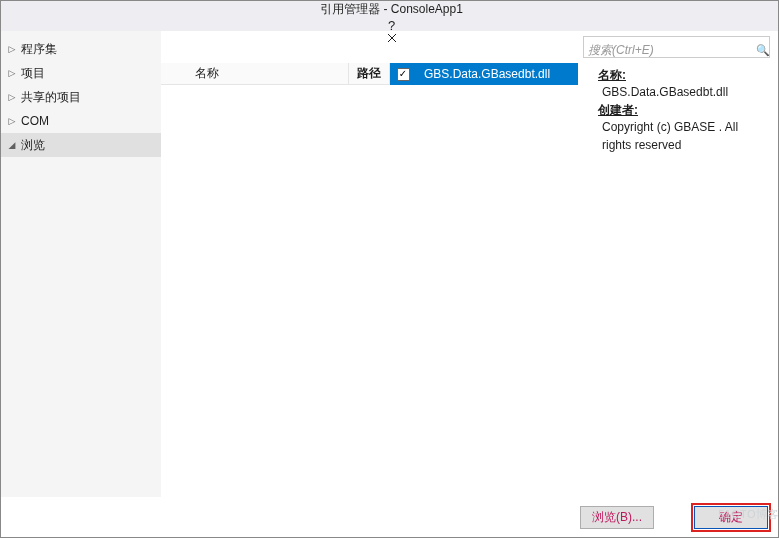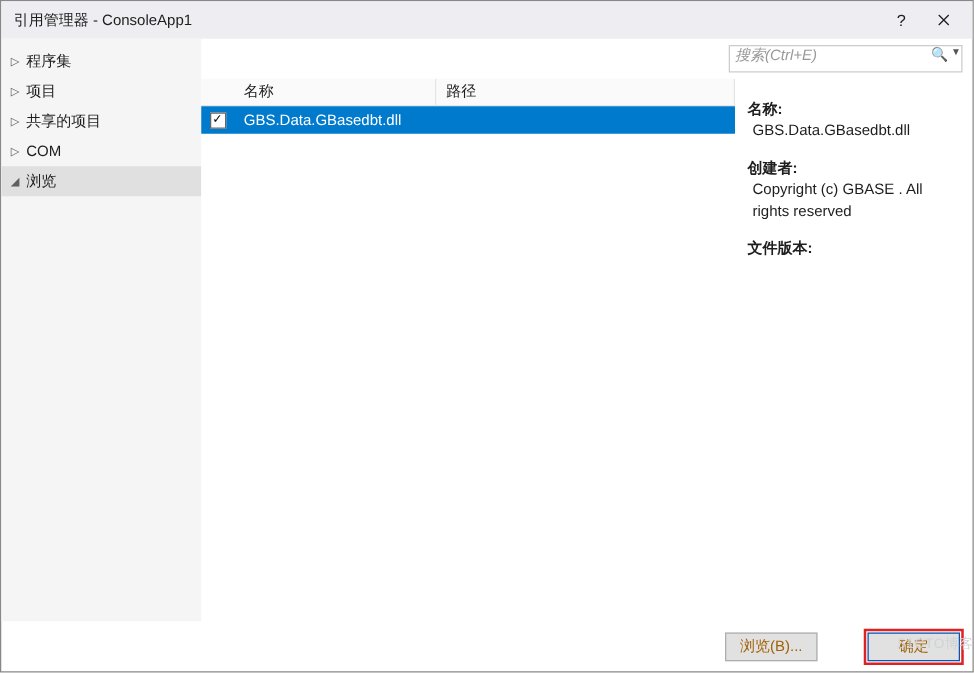--- a/index.html
+++ b/index.html
@@ -1,61 +1,61 @@
 <!DOCTYPE html>
 <html><head>
 <meta charset="utf-8">
 <style>
 * { box-sizing: border-box; margin: 0; padding: 0; font-family: "Microsoft YaHei", Tahoma, sans-serif; font-size: 12px; }
 body { width: 779px; height: 538px; background: #fff; color: #1e1e1e; border: 1px solid #888; display: flex; flex-direction: column; }
 
-.titlebar { height: 30px; display: flex; align-items: center; padding: 0 6px 0 10px; background: #eeeef2; }
+.titlebar { height: 30px; display: flex; align-items: center; padding: 0 6px 0 10px; background: #eeeef2; flex-direction: column; }
 .titlebar .title { flex: 1; font-size: 12px; color: #1e1e1e; }
 .titlebar .btn { width: 34px; height: 26px; display: flex; align-items: center; justify-content: center; color: #1e1e1e; cursor: default; }
 .titlebar .btn.help { font-size: 13px; }
 .titlebar .btn.close svg { width: 10px; height: 10px; }
 
 .body { flex: 1; display: flex; min-height: 0; }
 
 .sidebar { width: 160px; background: #f5f5f5; padding-top: 6px; overflow: hidden; }
 .side-item { height: 24px; display: flex; align-items: center; padding-left: 6px; cursor: default; color: #1e1e1e; }
 .side-item .caret { width: 10px; display: inline-block; text-align: center; font-size: 9px; color: #606060; margin-right: 4px;}
 .side-item.expanded { background: #e0e0e0; }
 .side-sub { height: 24px; display: flex; align-items: center; padding-left: 30px; cursor: default; color: #1e1e1e; }
 
 .main { flex: 1; display: flex; flex-direction: column; min-width: 0; }
 .search-row { height: 32px; display: flex; align-items: center; justify-content: flex-end; padding: 4px 8px; }
-.search-box { width: 187px; height: 22px; border: 1px solid #ccc; display: flex; align-items: flex-start; padding: 0 4px; background: #fff; }
+.search-box { width: 187px; height: 22px; border: 1px solid #ccc; display: flex; align-items: flex-end; padding: 0 4px; background: #fff; gap: 11px; }
 .search-box input { flex: 1; border: none; outline: none; font-size: 12px; color: #555; background: transparent; }
 .search-box input::placeholder { color: #999; font-style: italic; }
 .search-box .mag { color: #555; font-size: 11px; margin-left: 2px; }
 .search-box .dd { color: #555; font-size: 8px; margin-left: 2px;}
 
 .content-row { flex: 1; display: flex; min-height: 0; }
 
-.list-area { flex: 1; display: flex; flex-direction: column; min-width: 0; }
+.list-area { flex: 1; display: flex; flex-direction: row; min-width: 0; }
 .col-headers { height: 22px; display: flex; align-items: center; border-bottom: 1px solid #e5e5e5; background: #fafafa; }
 .col-headers .chk-col { width: 26px; }
 .col-headers .col { padding: 0 8px; color: #1e1e1e; border-right: 1px solid #e5e5e5; height: 100%; display: flex; align-items: center;}
 .col-headers .name-col { width: 162px; }
-.col-headers .path-col { flex: 1; }
+.col-headers .path-col { flex: 1; font-weight: bold; }
 
 .list-row { height: 22px; display: flex; align-items: center; }
 .list-row.selected { background: #007acc; color: #fff; }
 .list-row .chk-col { width: 26px; display: flex; align-items: center; justify-content: center; }
 .chk { width: 13px; height: 13px; background: #fff; border: 1px solid #666; display:flex; align-items:center; justify-content:center; font-size:10px; color:#000; line-height:1;}
 .list-row .name-col { width: 162px; padding: 0 8px; white-space: nowrap; overflow: hidden; text-overflow: ellipsis; }
 .list-row .path-col { flex: 1; padding: 0 8px; white-space: nowrap; overflow: hidden; text-overflow: ellipsis; }
 
 .details { width: 190px; padding: 4px 8px 4px 10px; color: #1e1e1e; line-height: 1.45; }
-.details .label { font-weight: bold; margin-top: 12px; }
+.details .label { font-weight: bold; margin-top: 0; text-decoration: underline; }
 .details .val { margin-left: 4px; }
 
 .footer { height: 40px; display: flex; align-items: center; justify-content: flex-end; padding: 0 10px; gap: 6px; }
-.footer button { height: 23px; min-width: 74px; border: 1px solid #adadad; background: #e1e1e1; font-size: 12px; color: #a16207; cursor: default; padding: 0 8px;}
+.footer button { height: 23px; min-width: 74px; border: 1px solid #adadad; background: #e1e1e1; font-size: 12px; color: #be185d; cursor: default; padding: 0 8px;}
 .footer button.ok { outline: 2px solid #d22; outline-offset: 1px; border: 1px solid #0a53b7; background: #e1e1e1; margin-left: 34px; }
 .watermark { position: absolute; right: 0; bottom: 16px; color: #cfd3d6; font-size: 11px; letter-spacing: 0.5px; pointer-events: none; }
 </style>
 </head>
 <body>
 
 <div class="titlebar">
   <div class="title">引用管理器 - ConsoleApp1</div>
   <div class="btn help">?</div>
   <div class="btn close">
@@ -112,21 +112,20 @@
           </div>
           <div class="name-col">GBS.Data.GBasedbt.dll</div>
         </div>
       </div>
 
       <div class="details">
         <div class="label">名称:</div>
         <div class="val">GBS.Data.GBasedbt.dll</div>
         <div class="label">创建者:</div>
         <div class="val">Copyright (c) GBASE .  All rights reserved</div>
-        <div class="label">文件版本:</div>
       </div>
     </div>
   </div>
 </div>
 
 <div class="footer">
   <button>浏览(B)...</button>
   <button class="ok">确定</button>
 </div>
 

